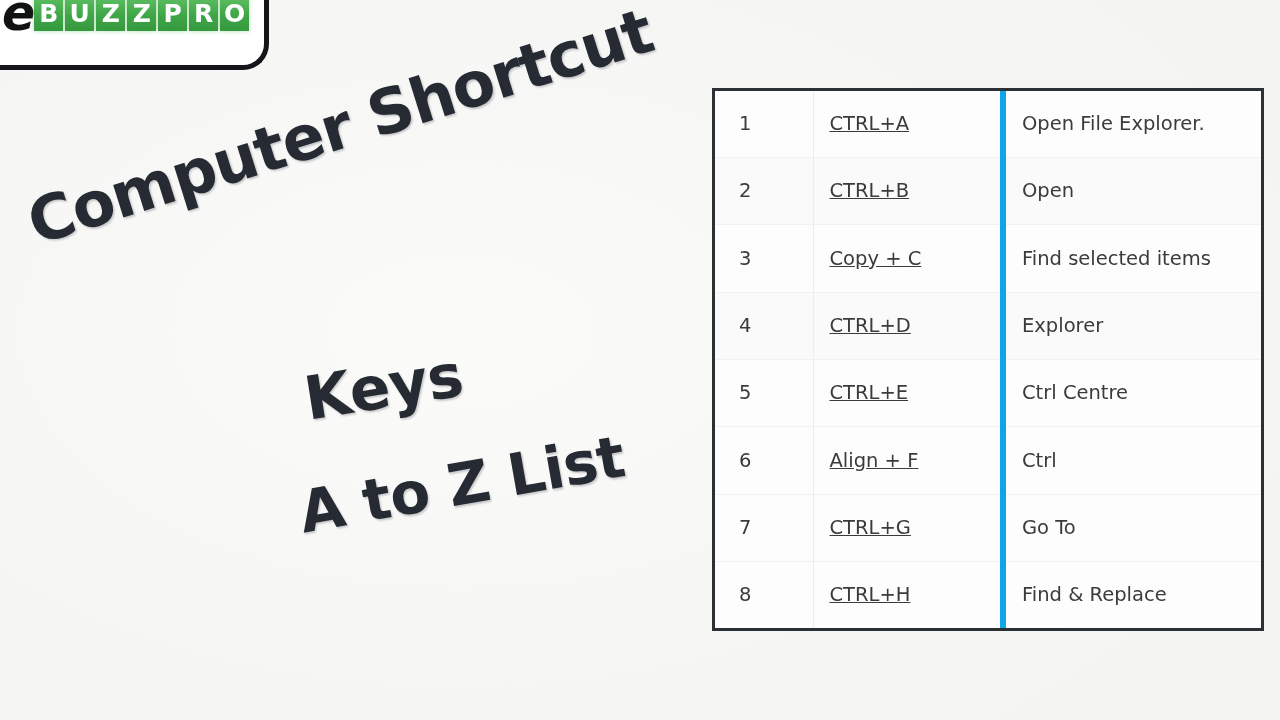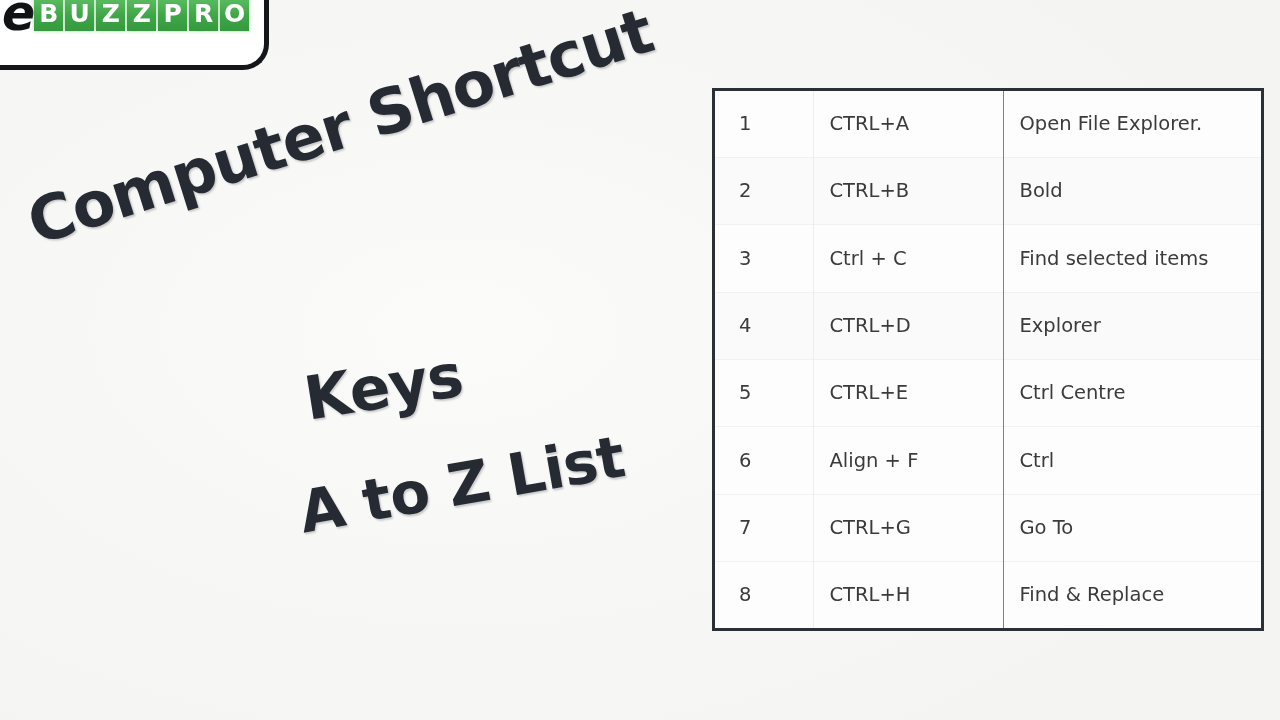--- a/index.html
+++ b/index.html
@@ -147,21 +147,22 @@
     line-height: 1.62;
   }
   .col-idx {
     width: 98px;
     padding-left: 24px !important;
     border-right: 1px solid #ededef;
   }
   .col-key {
     width: 190px;
     padding-left: 16px !important;
-    border-right: 1px solid #0ea5e9;
+    border-right: 6px solid #0ea5e9;
+    text-decoration: underline;
   }
   .col-desc {
     padding-left: 16px !important;
     padding-right: 14px !important;
     margin-top: 8px;
   }
   .shortcut-table tr { border-bottom: 1px solid #f1f1f3; }
   .shortcut-table tr:last-child { border-bottom: none; }
   .shortcut-table tr.alt td { background: #fafafb; }
 </style>
@@ -195,25 +196,25 @@
   <table class="shortcut-table">
     <tbody>
       <tr>
         <td class="col-idx">1</td>
         <td class="col-key">CTRL+A</td>
         <td class="col-desc">Open File Explorer.</td>
       </tr>
       <tr class="alt">
         <td class="col-idx">2</td>
         <td class="col-key">CTRL+B</td>
-        <td class="col-desc">Bold</td>
+        <td class="col-desc">Open</td>
       </tr>
       <tr>
         <td class="col-idx">3</td>
-        <td class="col-key">Ctrl + C</td>
+        <td class="col-key">Copy + C</td>
         <td class="col-desc">Find selected items</td>
       </tr>
       <tr class="alt">
         <td class="col-idx">4</td>
         <td class="col-key">CTRL+D</td>
         <td class="col-desc">Explorer</td>
       </tr>
       <tr>
         <td class="col-idx">5</td>
         <td class="col-key">CTRL+E</td>

